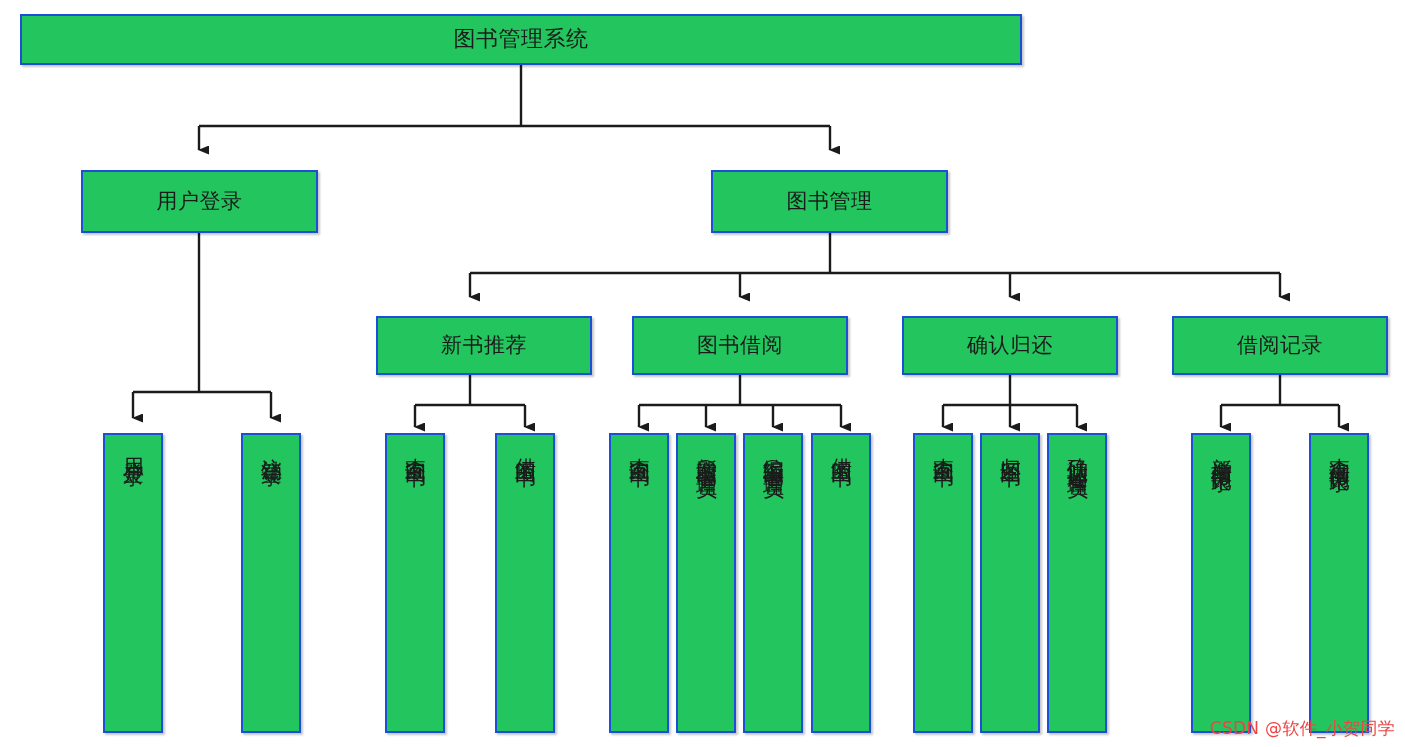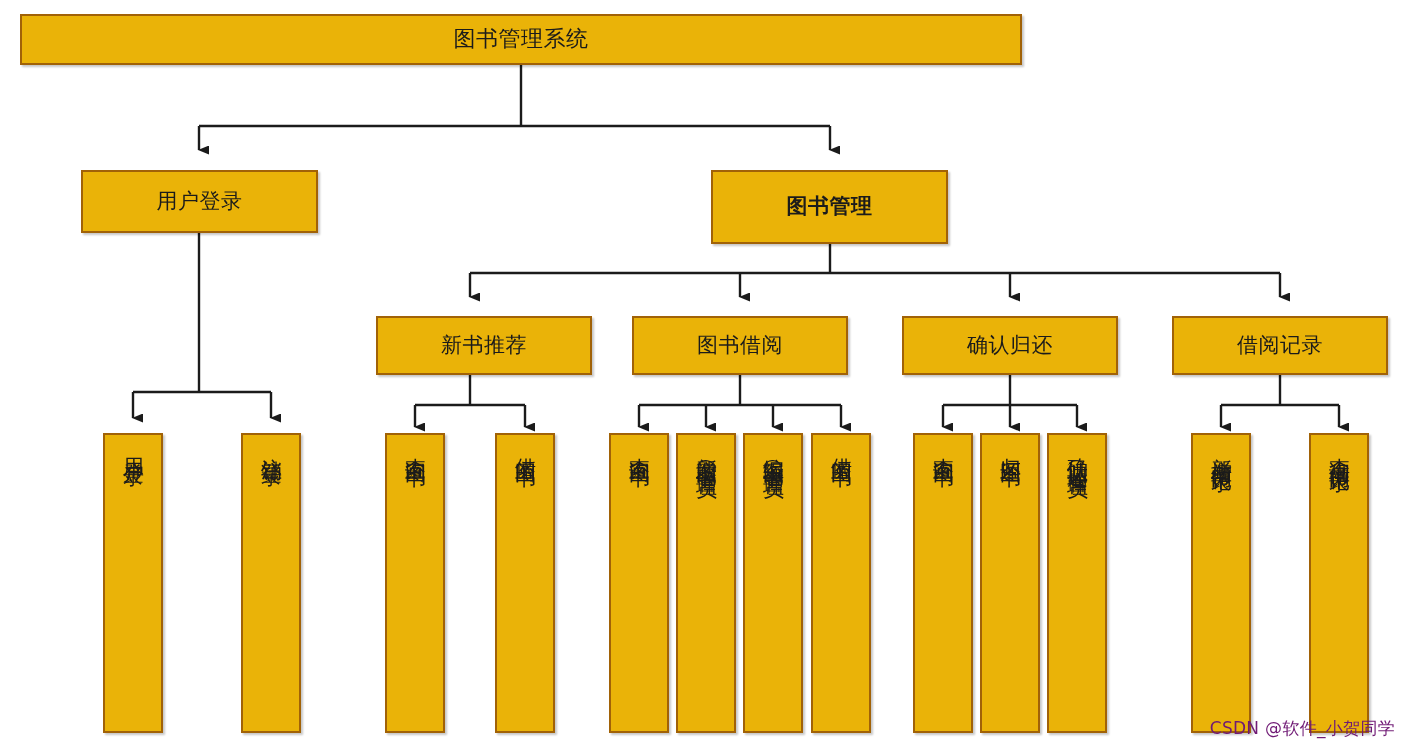--- a/index.html
+++ b/index.html
@@ -21,22 +21,22 @@
     position: absolute;
     left: 0;
     top: 0;
     width: 1405px;
     height: 747px;
     pointer-events: none;
   }
   .node {
     position: absolute;
     box-sizing: border-box;
-    background: #eab308;
-    border: 2px solid #a16207;
+    background: #22c55e;
+    border: 2px solid #1d4ed8;
     box-shadow: 2px 2px 2px rgba(0,0,0,0.22);
     display: flex;
     align-items: center;
     justify-content: center;
     color: #1b1b1b;
     z-index: 2;
   }
   .node .label {
     display: block;
     text-align: center;
@@ -57,21 +57,21 @@
     font-size: 21px;
     letter-spacing: 3px;
     line-height: 1;
   }
   .node.root .label { font-size: 22px; }
   #watermark {
     position: absolute;
     right: 10px;
     bottom: 7px;
     font-size: 17px;
-    color: #701a75;
+    color: #ef4444;
     white-space: nowrap;
     z-index: 5;
     letter-spacing: 0.3px;
   }
 </style>
 </head>
 <body>
 
 <div id="canvas">
 
@@ -125,21 +125,21 @@
     </g>
   </svg>
 
   <div class="node horiz root" style="left:20px; top:14px; width:1002px; height:51px;">
     <span class="label">图书管理系统</span>
   </div>
 
   <div class="node horiz" style="left:81px; top:170px; width:237px; height:63px;">
     <span class="label">用户登录</span>
   </div>
-  <div class="node horiz" style="left:711px; top:170px; width:237px; height:74px;font-weight:bold;">
+  <div class="node horiz" style="left:711px; top:170px; width:237px; height:63px;">
     <span class="label">图书管理</span>
   </div>
 
   <div class="node horiz" style="left:376px; top:316px; width:216px; height:59px;">
     <span class="label">新书推荐</span>
   </div>
   <div class="node horiz" style="left:632px; top:316px; width:216px; height:59px;">
     <span class="label">图书借阅</span>
   </div>
   <div class="node horiz" style="left:902px; top:316px; width:216px; height:59px;">

